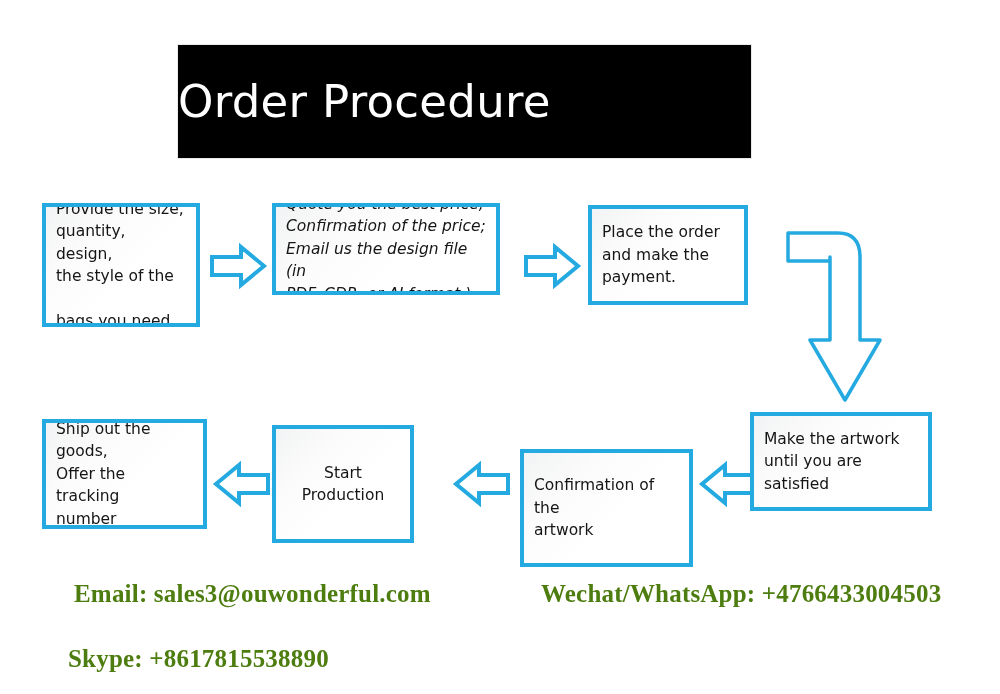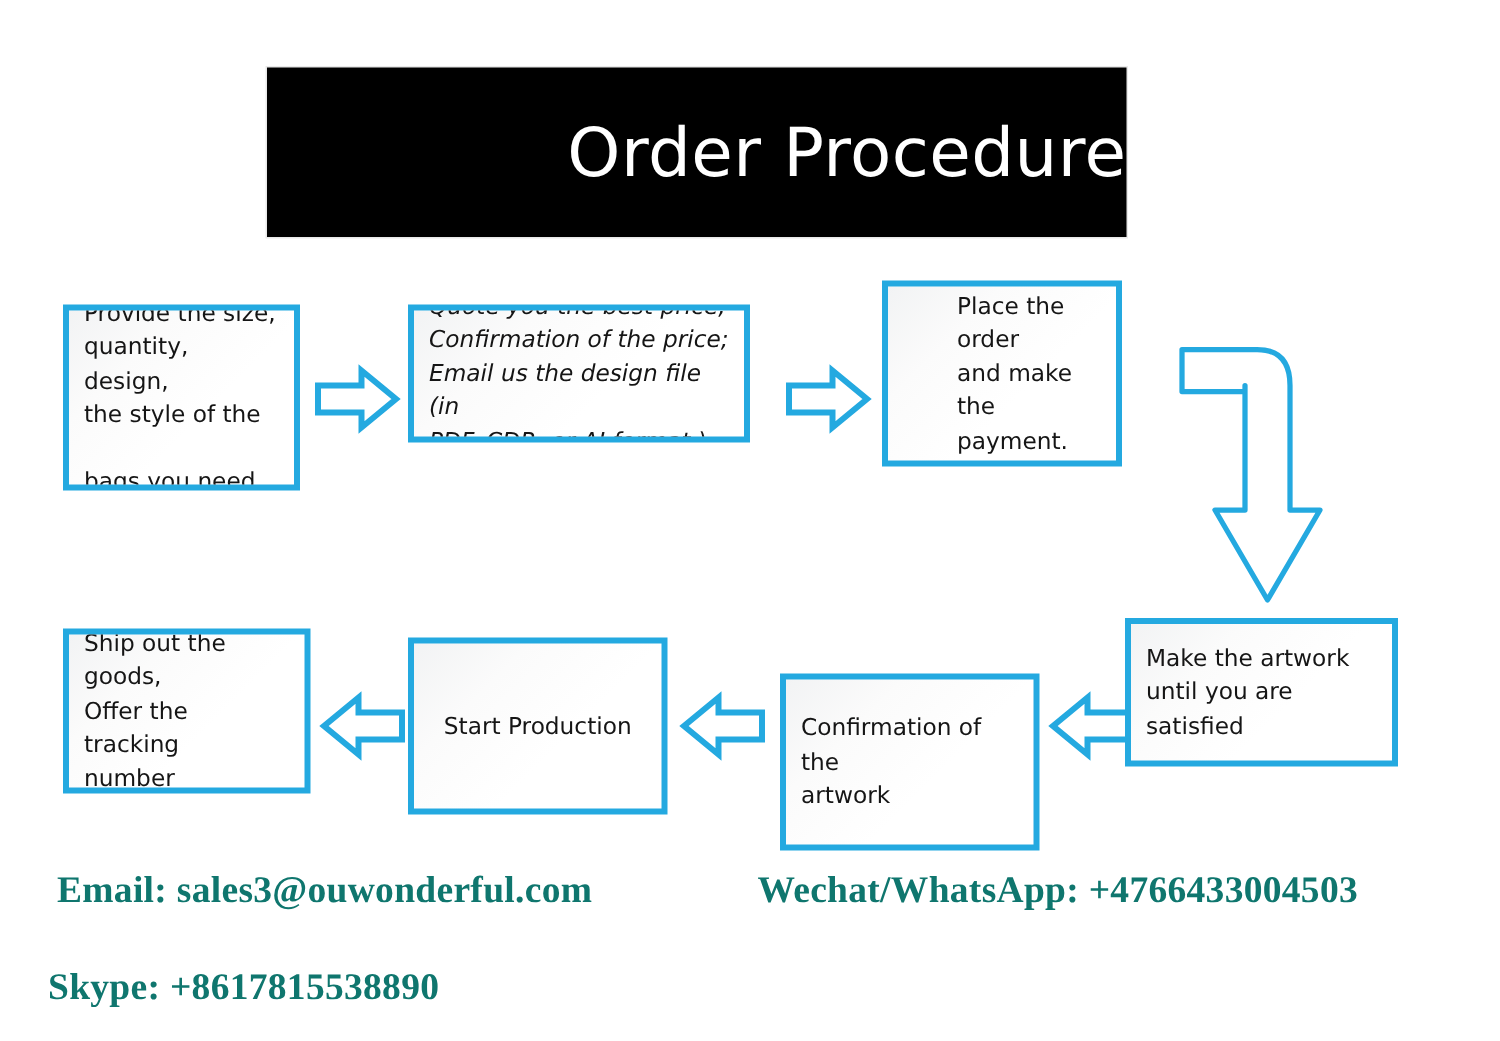--- a/index.html
+++ b/index.html
@@ -23,21 +23,21 @@
   
   .title-banner {
     position: absolute;
     left: 178px;
     top: 45px;
     width: 573px;
     height: 113px;
     background: #000000;
     display: flex;
     align-items: center;
-    justify-content: flex-end;
+    justify-content: flex-start;
     box-shadow: 0 0 0 1px #e9e9e9;
   }
   .title-text {
     color: #ffffff;
     font-size: 45px;
     font-weight: 400;
     letter-spacing: 0.3px;
     font-family: "DejaVu Sans", sans-serif;
     line-height: 1;
   }
@@ -73,26 +73,27 @@
     position: absolute;
   }
   .arrow svg {
     display: block;
     overflow: visible;
   }
 
   
   .contact {
     position: absolute;
-    color: #0f766e;
+    color: #4d7c0f;
     font-family: "Liberation Serif", serif;
     font-weight: bold;
     font-size: 25px;
     white-space: nowrap;
     letter-spacing: 0.2px;
+    margin-left: 36px;
   }
 </style>
 </head>
 <body>
 
 <div id="stage">
 
   <div class="title-banner">
     <span class="title-text">Order Procedure</span>
   </div>
@@ -117,21 +118,21 @@
 Email us the design file (in
 PDF, CDR, or AI format.)</span>
   </div>
 
   <div class="arrow" style="left:524px; top:244px; width:56px; height:44px;">
     <svg width="56" height="44" viewBox="0 0 56 44" aria-hidden="true">
       <path d="M2 13 L31 13 L31 3 L54 22 L31 41 L31 31 L2 31 Z" fill="#ffffff" stroke="#24a9e0" stroke-width="4" stroke-linejoin="miter"></path>
     </svg>
   </div>
 
-  <div class="flow-box" style="left:588px; top:187px; width:160px; height:124px;padding-left:36px;">
+  <div class="flow-box" style="left:588px; top:205px; width:160px; height:100px;">
     <span class="box-text">Place the order
 and make the
 payment.</span>
   </div>
 
   <div class="arrow" style="left:780px; top:224px; width:130px; height:185px;">
     <svg width="130" height="185" viewBox="0 0 130 185" aria-hidden="true">
       <path d="M8 9
                L58 9
                Q80 9 80 33
@@ -153,21 +154,21 @@
 Offer the tracking
 number</span>
   </div>
 
   <div class="arrow" style="left:214px; top:462px; width:56px; height:44px;">
     <svg width="56" height="44" viewBox="0 0 56 44" aria-hidden="true">
       <path d="M54 13 L25 13 L25 3 L2 22 L25 41 L25 31 L54 31 Z" fill="#ffffff" stroke="#24a9e0" stroke-width="4" stroke-linejoin="miter"></path>
     </svg>
   </div>
 
-  <div class="flow-box centered" style="left:272px; top:425px; width:173px; height:118px;">
+  <div class="flow-box centered" style="left:272px; top:425px; width:142px; height:118px;">
     <span class="box-text">Start Production</span>
   </div>
 
   <div class="arrow" style="left:454px; top:462px; width:56px; height:44px;">
     <svg width="56" height="44" viewBox="0 0 56 44" aria-hidden="true">
       <path d="M54 13 L25 13 L25 3 L2 22 L25 41 L25 31 L54 31 Z" fill="#ffffff" stroke="#24a9e0" stroke-width="4" stroke-linejoin="miter"></path>
     </svg>
   </div>
 
   <div class="flow-box" style="left:520px; top:449px; width:173px; height:118px;">

